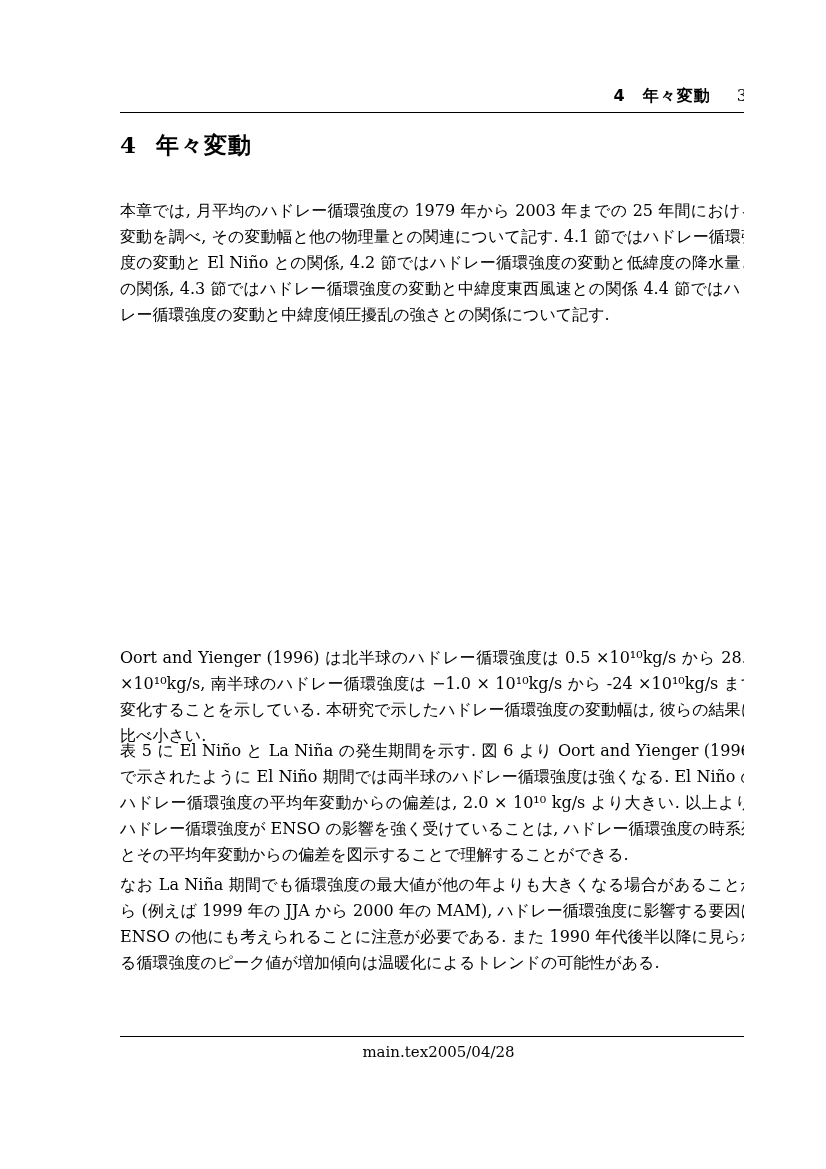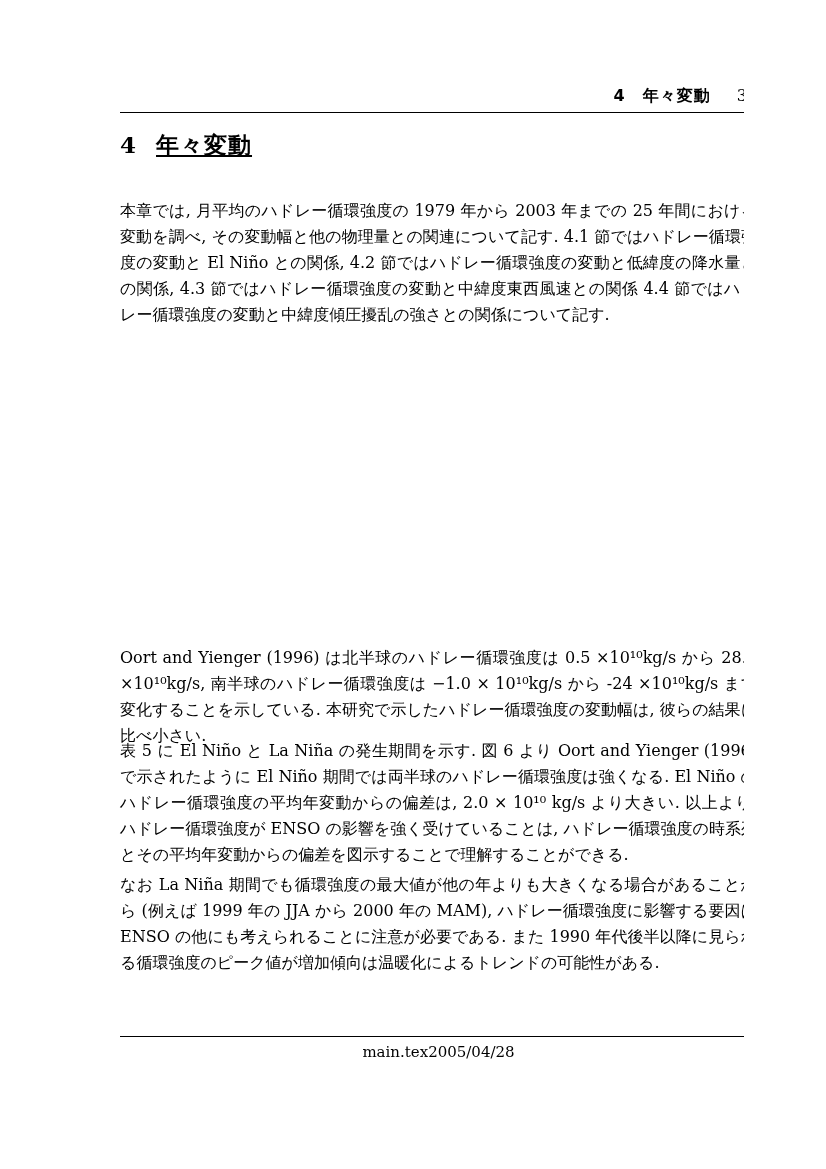--- a/index.html
+++ b/index.html
@@ -56,21 +56,20 @@
     gap: 20px;
   }
   .sec-heading .h-num {
     font-family: "DejaVu Serif", "Liberation Serif", serif;
     font-weight: bold;
   }
   .sec-heading .h-title {
     font-family: "DejaVu Sans", "Liberation Sans", sans-serif;
     font-weight: bold;
     letter-spacing: 1px;
-    text-decoration: underline;
   }
   
   .subsec-heading {
     position: absolute;
     top: 363px;
     left: 120px;
     margin: 0;
     font-size: 19px;
     display: flex;
     align-items: baseline;

